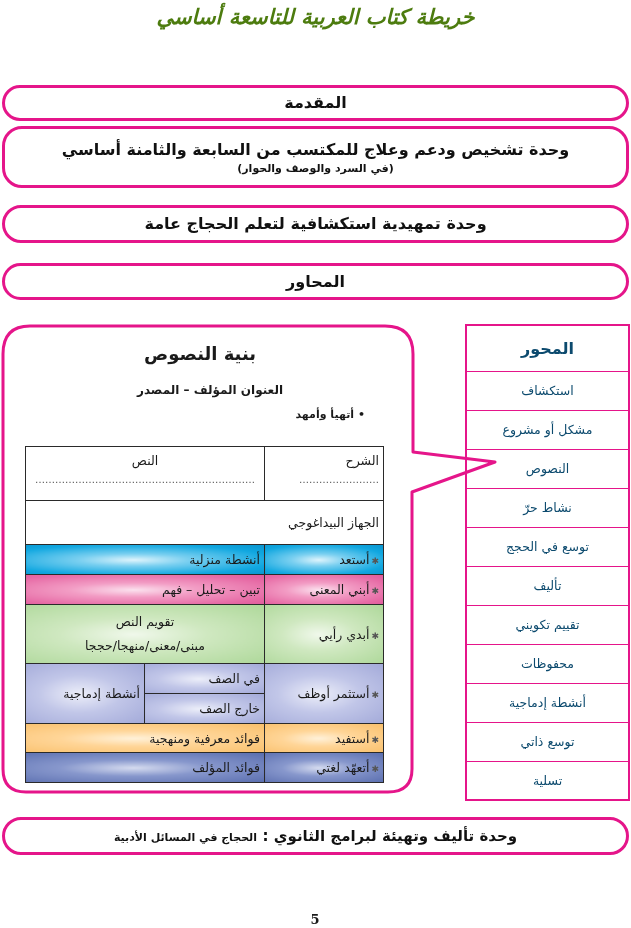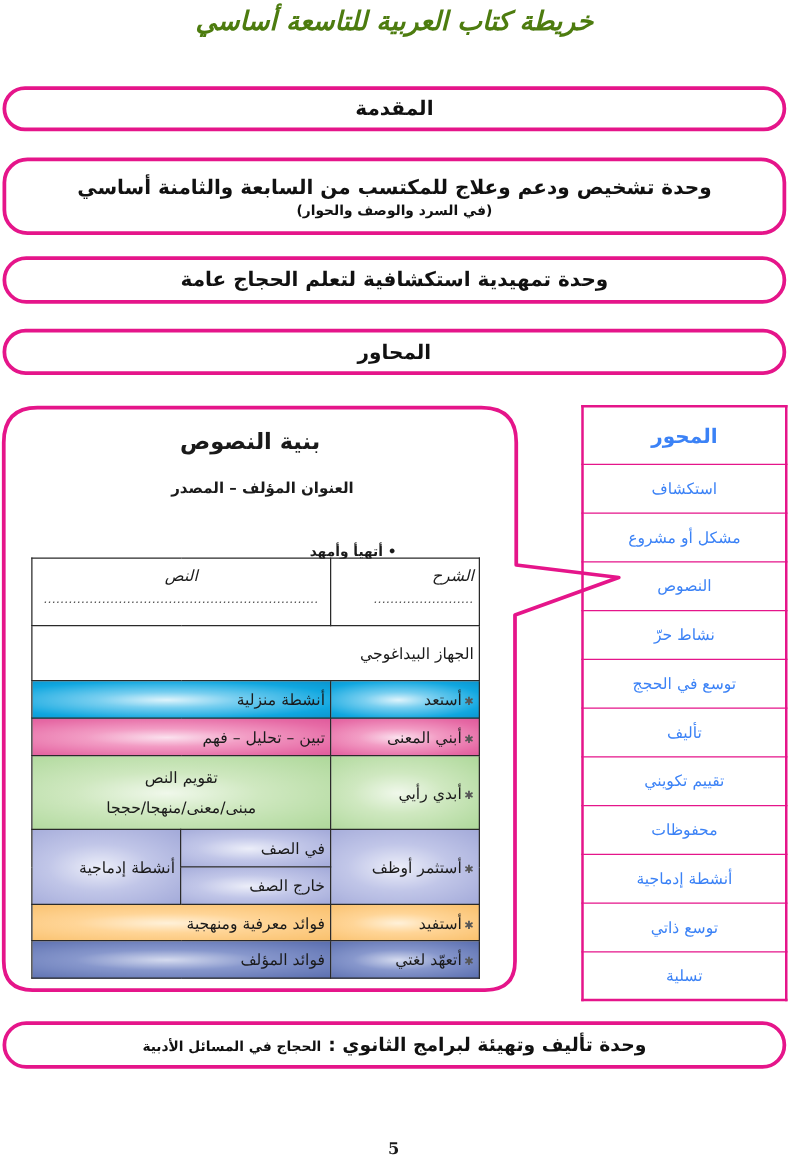--- a/index.html
+++ b/index.html
@@ -14,21 +14,21 @@
 
   .pill {
     position: absolute; left: 2px; width: 627px;
     border: 3px solid #e5158a; border-radius: 20px;
     text-align: center; font-weight: bold; color: #111;
     display: flex; flex-direction: column; justify-content: center; align-items: center;
   }
   .pill .main { font-size: 16px; line-height: 1.25; }
   .pill .sub { font-size: 11px; font-weight: bold; margin-top: 2px; }
 
-  #pill-intro { top: 69px; height: 36px; }
+  #pill-intro { top: 85px; height: 36px; }
   #pill-diag { top: 126px; height: 62px; }
   #pill-prep { top: 205px; height: 38px; }
   #pill-axes { top: 263px; height: 37px; }
   #pill-final { top: 817px; height: 38px; }
   #pill-final .main { font-size: 15px; }
   #pill-final .small { font-size: 11px; }
 
   
   .callout {
     position: absolute; left: 0; top: 324px; width: 415px; height: 470px;
@@ -37,54 +37,54 @@
 
   .callout-title {
     position: absolute; left: 100px; top: 343px; width: 200px; text-align: center;
     font-size: 18px; font-weight: bold;
   }
   .callout-sub {
     position: absolute; left: 90px; top: 383px; width: 240px; text-align: center;
     font-size: 12px; font-weight: bold;
   }
   .callout-bullet {
-    position: absolute; left: 200px; top: 435px; width: 165px; text-align: center;
+    position: absolute; left: 200px; top: 408px; width: 165px; text-align: right;
     font-size: 11px; font-weight: bold;
   }
 
   
   .ptable {
     position: absolute; left: 25px; top: 446px; width: 359px;
     border-collapse: collapse; direction: rtl;
     font-size: 12.5px; color: #1a1a1a;
   }
   .ptable td { border: 1.5px solid #2a2a2a; padding: 0 4px; vertical-align: middle; }
   .ptable .c-right { width: 119px; text-align: right; }
   .ptable .c-left { text-align: right; }
   .dots { display: block; color: #555; letter-spacing: 0px; font-size: 10px; margin-top: 6px; overflow: hidden; white-space: nowrap; }
-  .hdr td { height: 54px; text-align: center; vertical-align: top; padding-top: 6px; background: #fff; font-style: italic; }
+  .hdr td { height: 54px; text-align: center; vertical-align: top; padding-top: 6px; background: #fff; }
   .row-app td { height: 44px; background: #fff; font-size: 12.5px; }
   .row-blue td { height: 30px; background: radial-gradient(ellipse at 45% 50%, #dff4fc 0%, #79cff0 30%, #10a7e0 75%, #0a95cf 100%); }
   .row-pink td { height: 30px; background: radial-gradient(ellipse at 45% 50%, #fbe1ee 0%, #f29cc4 35%, #e66aa5 80%, #e05b9c 100%); }
   .row-green td { height: 59px; background: radial-gradient(ellipse at 45% 50%, #f0f8eb 0%, #cfe8c0 40%, #aed89a 100%); }
   .row-violet td { background: radial-gradient(ellipse at 45% 50%, #eceef9 0%, #c1c6e8 45%, #a3aad9 100%); }
   .row-orange td { height: 29px; background: radial-gradient(ellipse at 45% 50%, #fff1d9 0%, #ffd597 40%, #f9c06c 100%); }
   .row-navy td { height: 30px; background: radial-gradient(ellipse at 45% 50%, #d5dbef 0%, #8797cc 40%, #5a6eaf 100%); }
   .star { font-size: 9px; color: #555; margin-left: 2px; }
   .subcell { height: 30px; }
   .green-two { text-align: center !important; line-height: 1.9; }
 
   
   .axis {
     position: absolute; left: 465px; top: 324px; width: 165px;
     border: 2px solid #e5158a; border-collapse: collapse;
   }
   .axis td {
     border: 1.5px solid #e5158a; text-align: center; height: 39px;
-    font-size: 12.5px; color: #3b82f6;
+    font-size: 12.5px; color: #0c4a6e;
   }
   .axis .axis-head td { height: 46px; font-size: 16px; font-weight: bold; }
 
   .page-number {
     position: absolute; left: 300px; top: 912px; width: 30px; text-align: center;
     font-family: "DejaVu Serif", serif; font-size: 13px; font-weight: bold;
   }
 </style>
 </head>
 <body>

